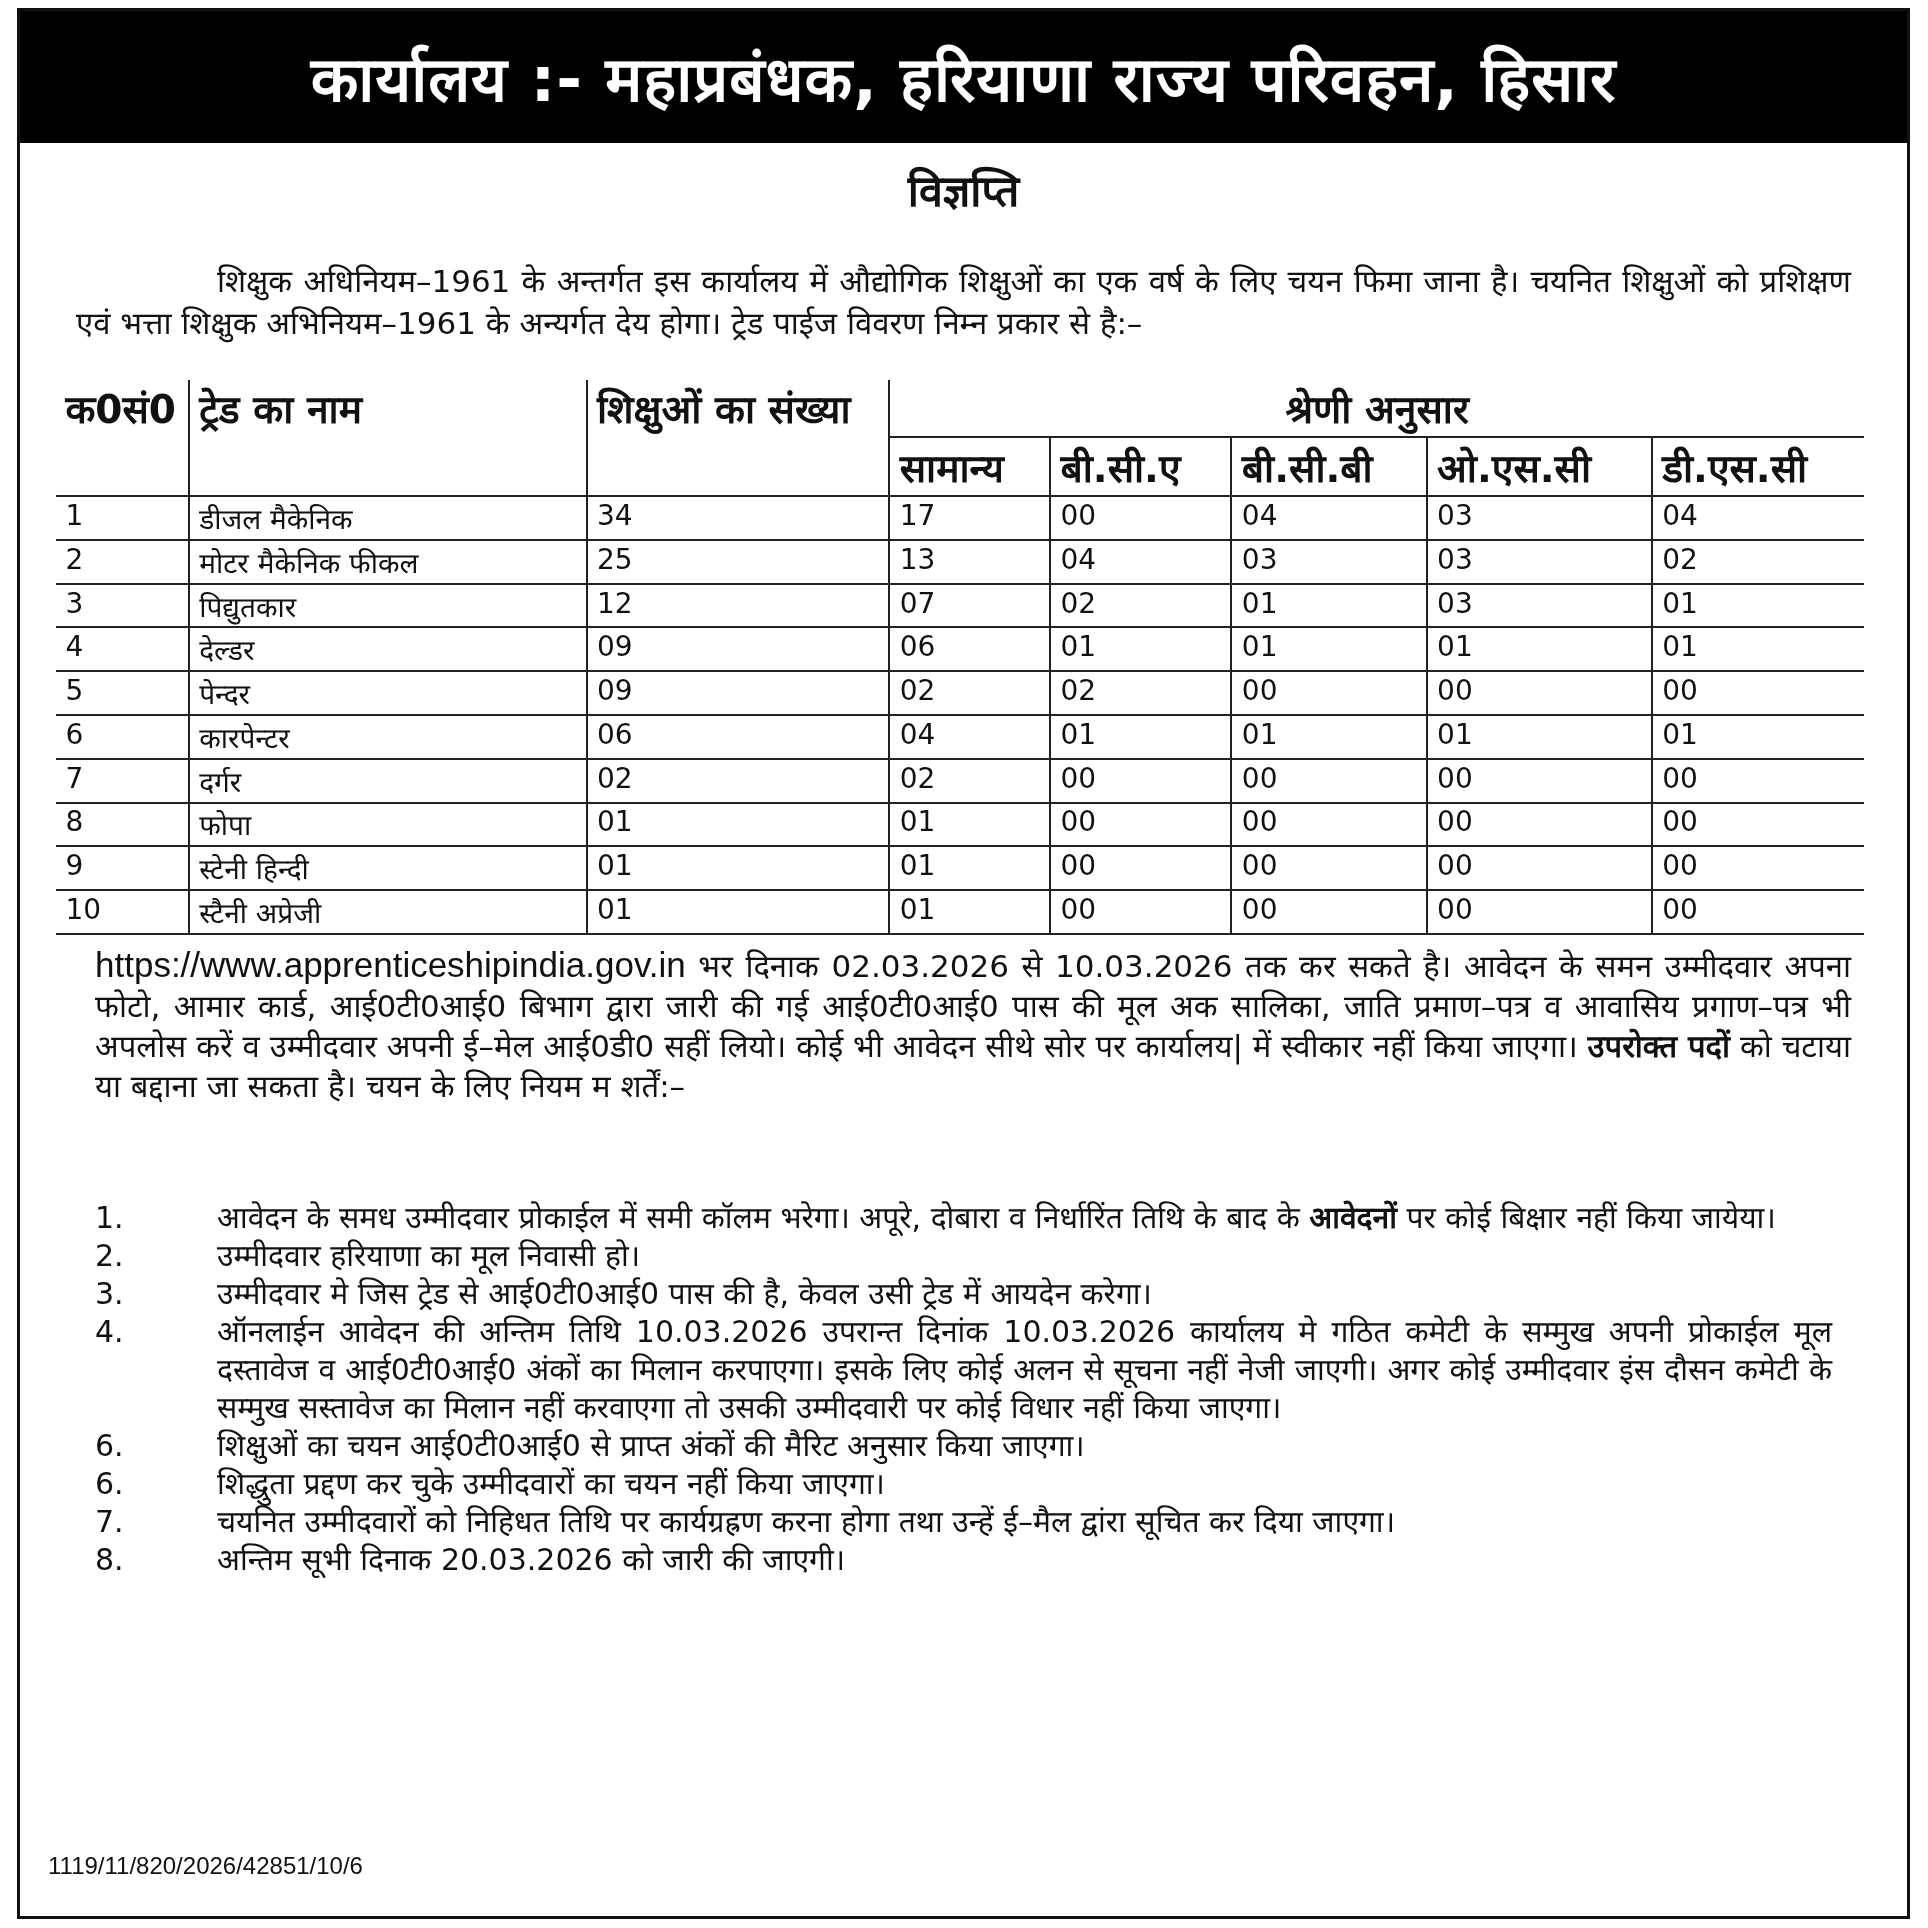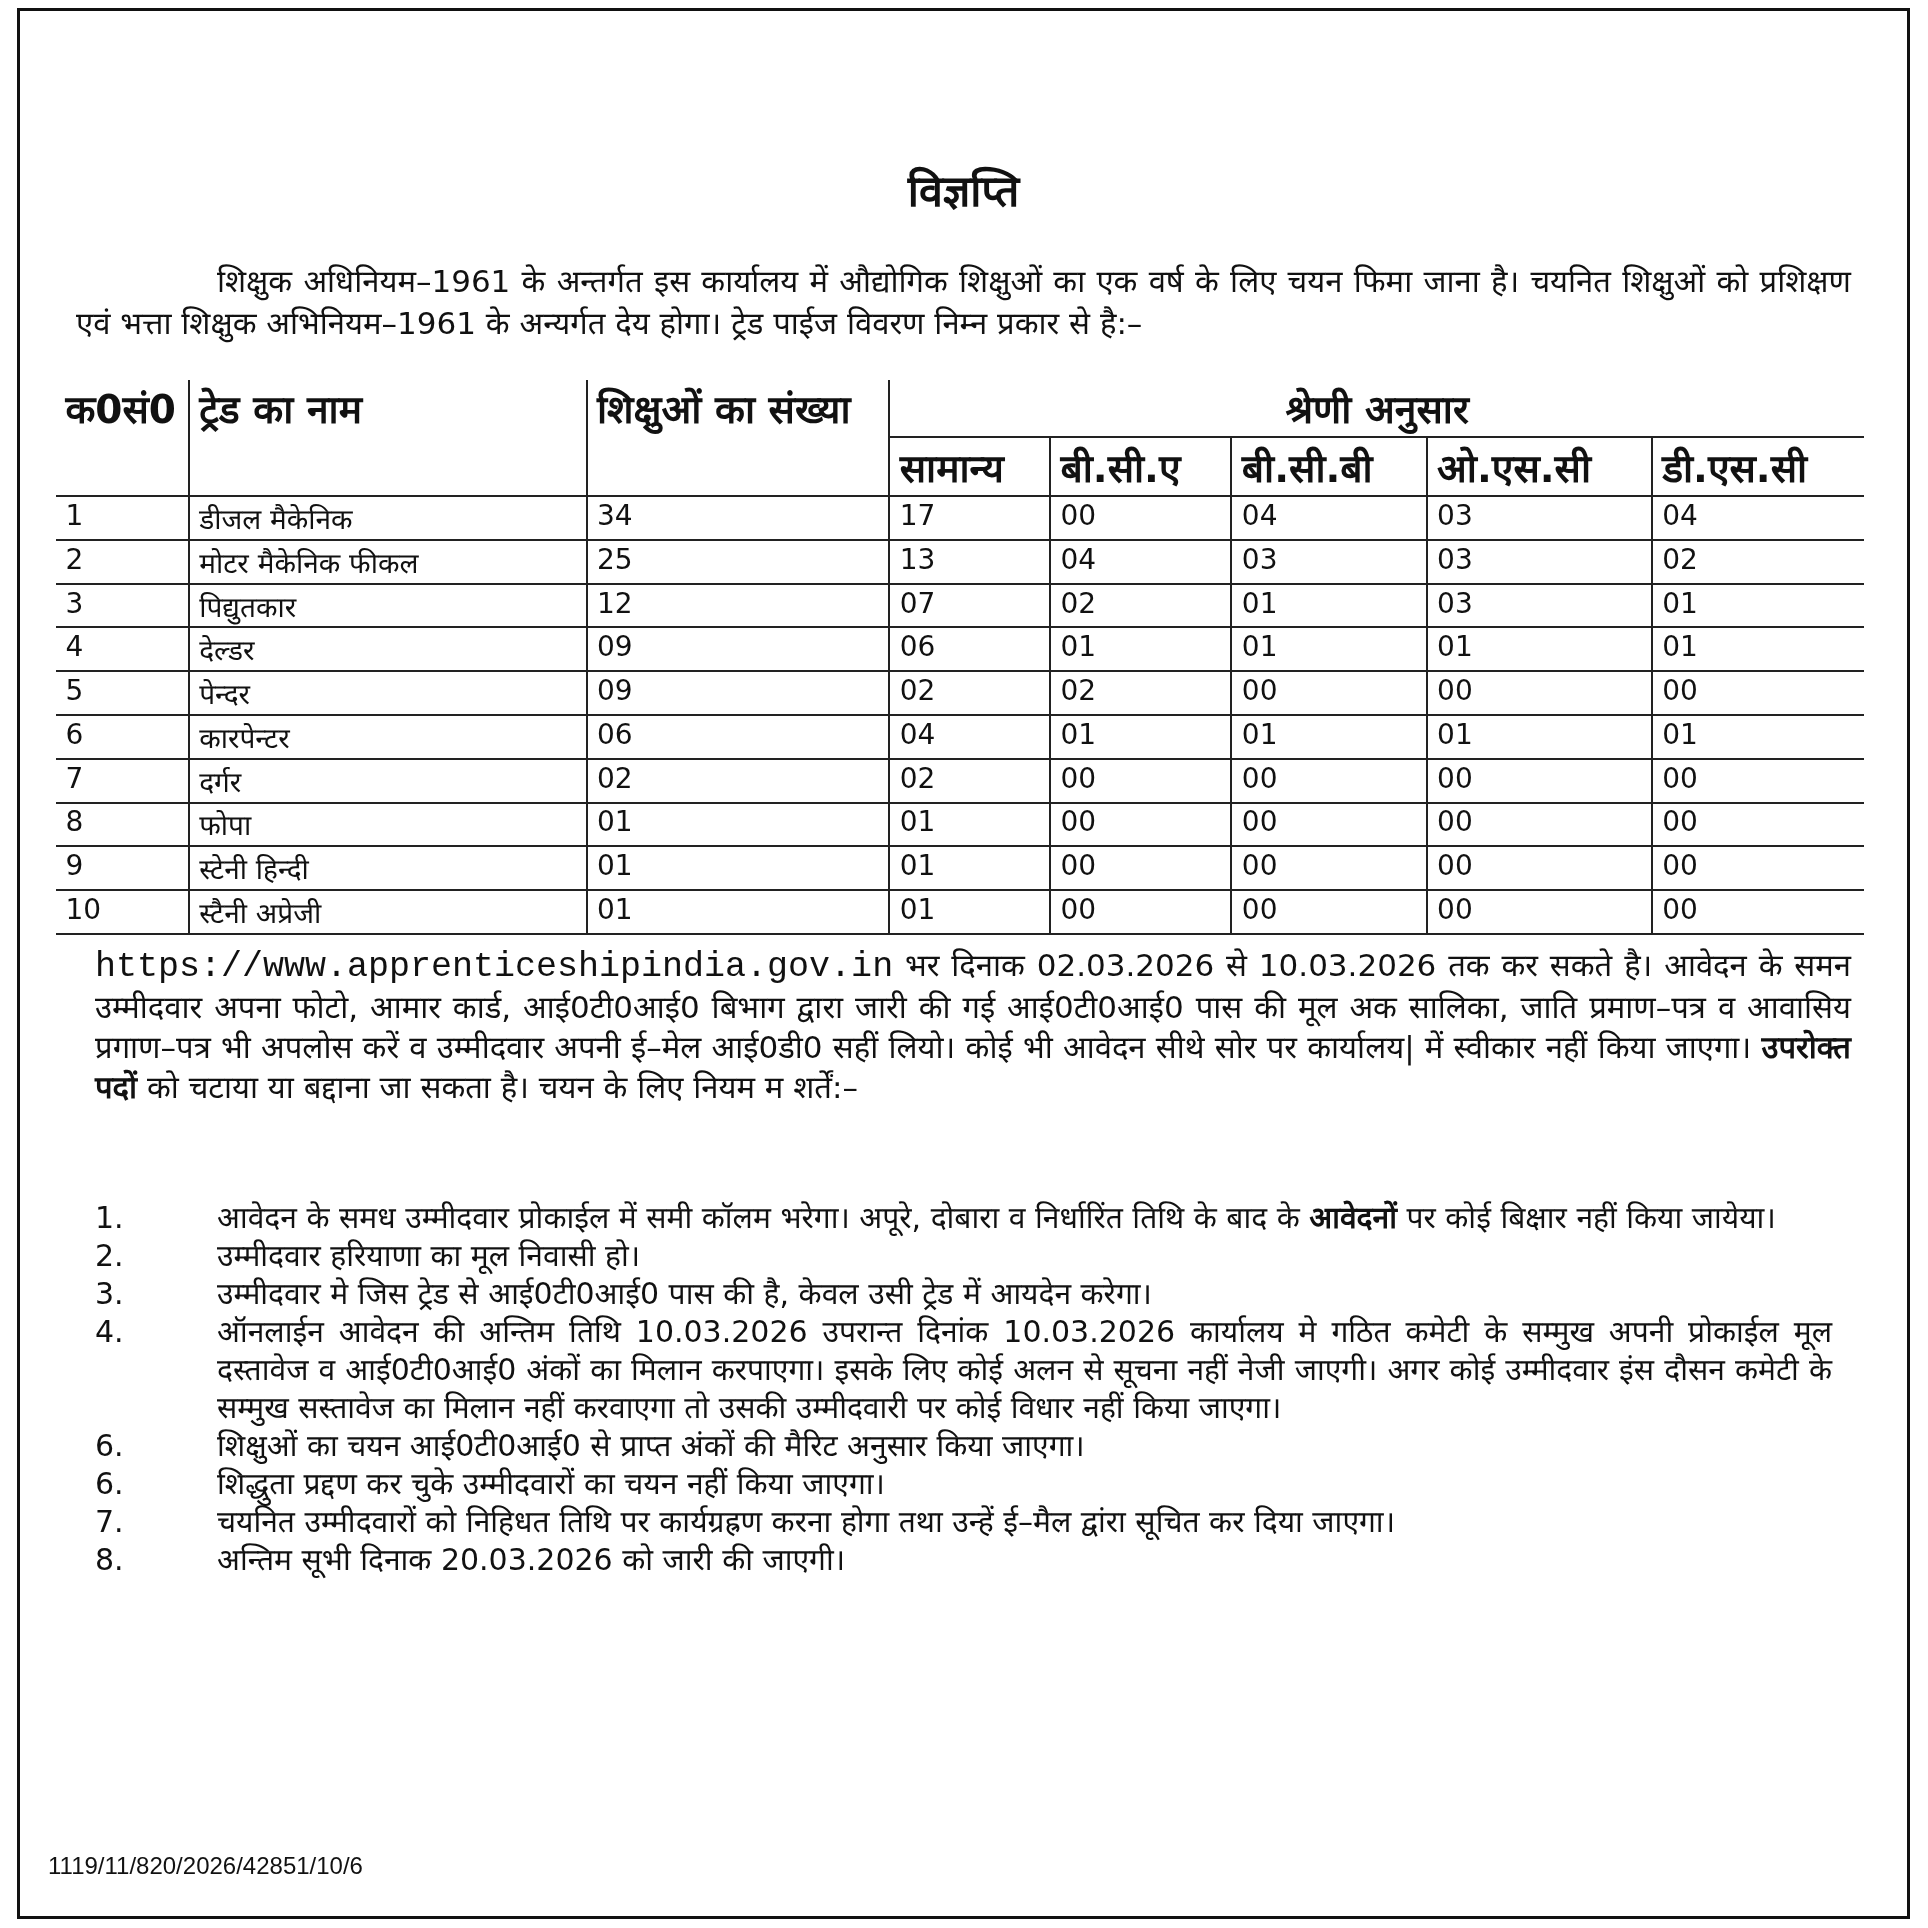--- a/index.html
+++ b/index.html
@@ -19,36 +19,39 @@
   table.trades th, table.trades td { border-bottom:2.8px solid #222; padding:1.9px 9.4px;
                  text-align:left; vertical-align:top; height:35px; }
   table.trades th { font-weight:bold; font-size:39px; }
   table.trades .vl { border-left:2.8px solid #222; }
   table.trades th.group { text-align:center; border-bottom:2.8px solid #222; height:38px; }
   table.trades tr.hdr2 th { border-left:2.8px solid #222; height:41px; }
   .para { position:absolute; left:75px; right:56px; font-size:31px; line-height:40px;
           text-align:justify; }
   .reg-line { top:895px; display:flex; justify-content:space-between; padding-left:151px; }
   .body-para { top:934px; }
-  .url { font-family:Liberation Mono, monospace; font-size:35px; }
+  .url { font-family:Liberation Sans, sans-serif; font-size:35px; }
   .terms { position:absolute; left:75px; right:75px; top:1188px; font-size:30px; line-height:38px; }
   .term { display:flex; }
   .term .num { width:122px; flex:none; }
   .term .txt { flex:1; text-align:justify; }
   .signature { position:absolute; right:19px; top:1753px; text-align:right; font-size:32px;
                font-weight:bold; line-height:53px; }
   .ref { position:absolute; left:28px; top:1841px; font-size:24px;
          font-family:"Liberation Sans",sans-serif; }
   b.hl { font-weight:bold; }
 </style>
 </head>
 <body>
 
 <div class="frame">
 
+  <div class="banner">
+    <span>कार्यालय :- महाप्रबंधक, हरियाणा राज्य परिवहन, हिसार</span>
+  </div>
 
   <div class="notice-title">विज्ञप्ति</div>
 
   <div class="intro">शिक्षुक अधिनियम–1961 के अन्तर्गत इस कार्यालय में औद्योगिक शिक्षुओं का एक वर्ष के लिए चयन फिमा जाना है। चयनित शिक्षुओं को प्रशिक्षण एवं भत्ता शिक्षुक अभिनियम–1961 के अन्यर्गत देय होगा। ट्रेड पाईज विवरण निम्न प्रकार से है:–</div>
 
   <table class="trades">
     <thead>
       <tr>
         <th rowspan="2" style="width:113px">क0सं0</th>
         <th rowspan="2" class="vl" style="width:377px">ट्रेड का नाम</th>

